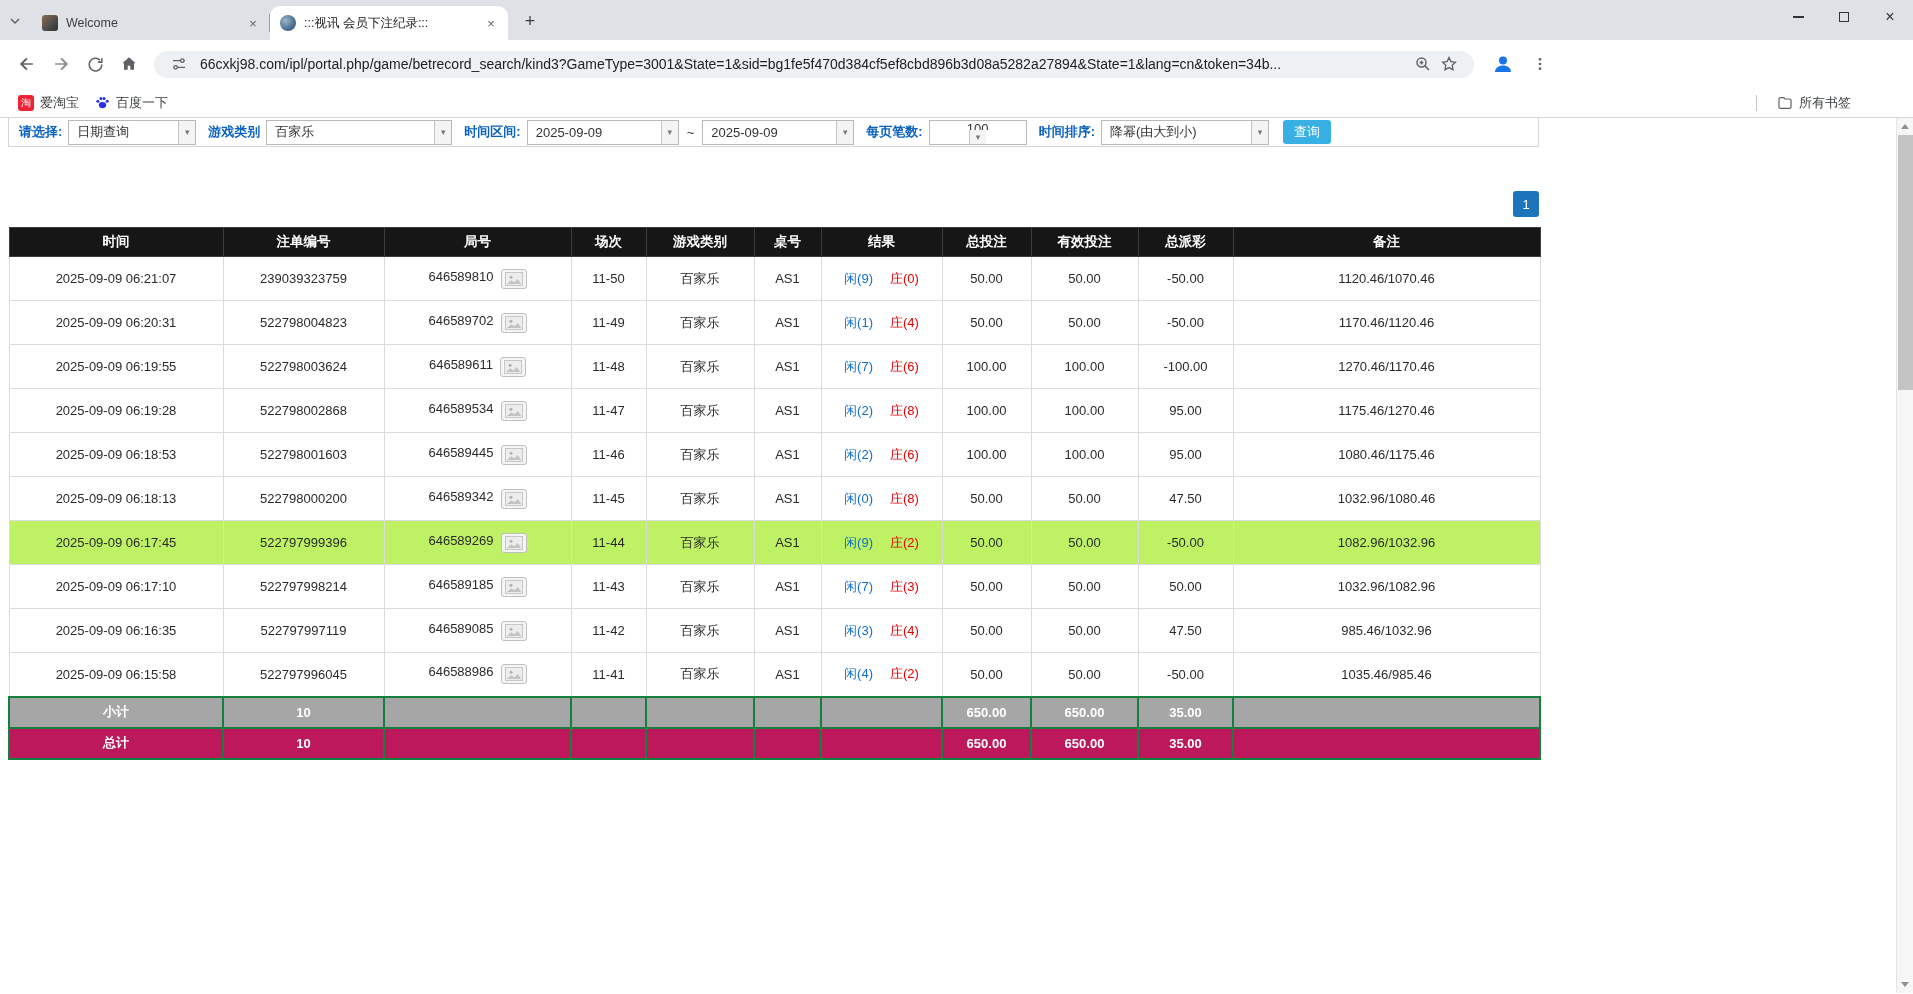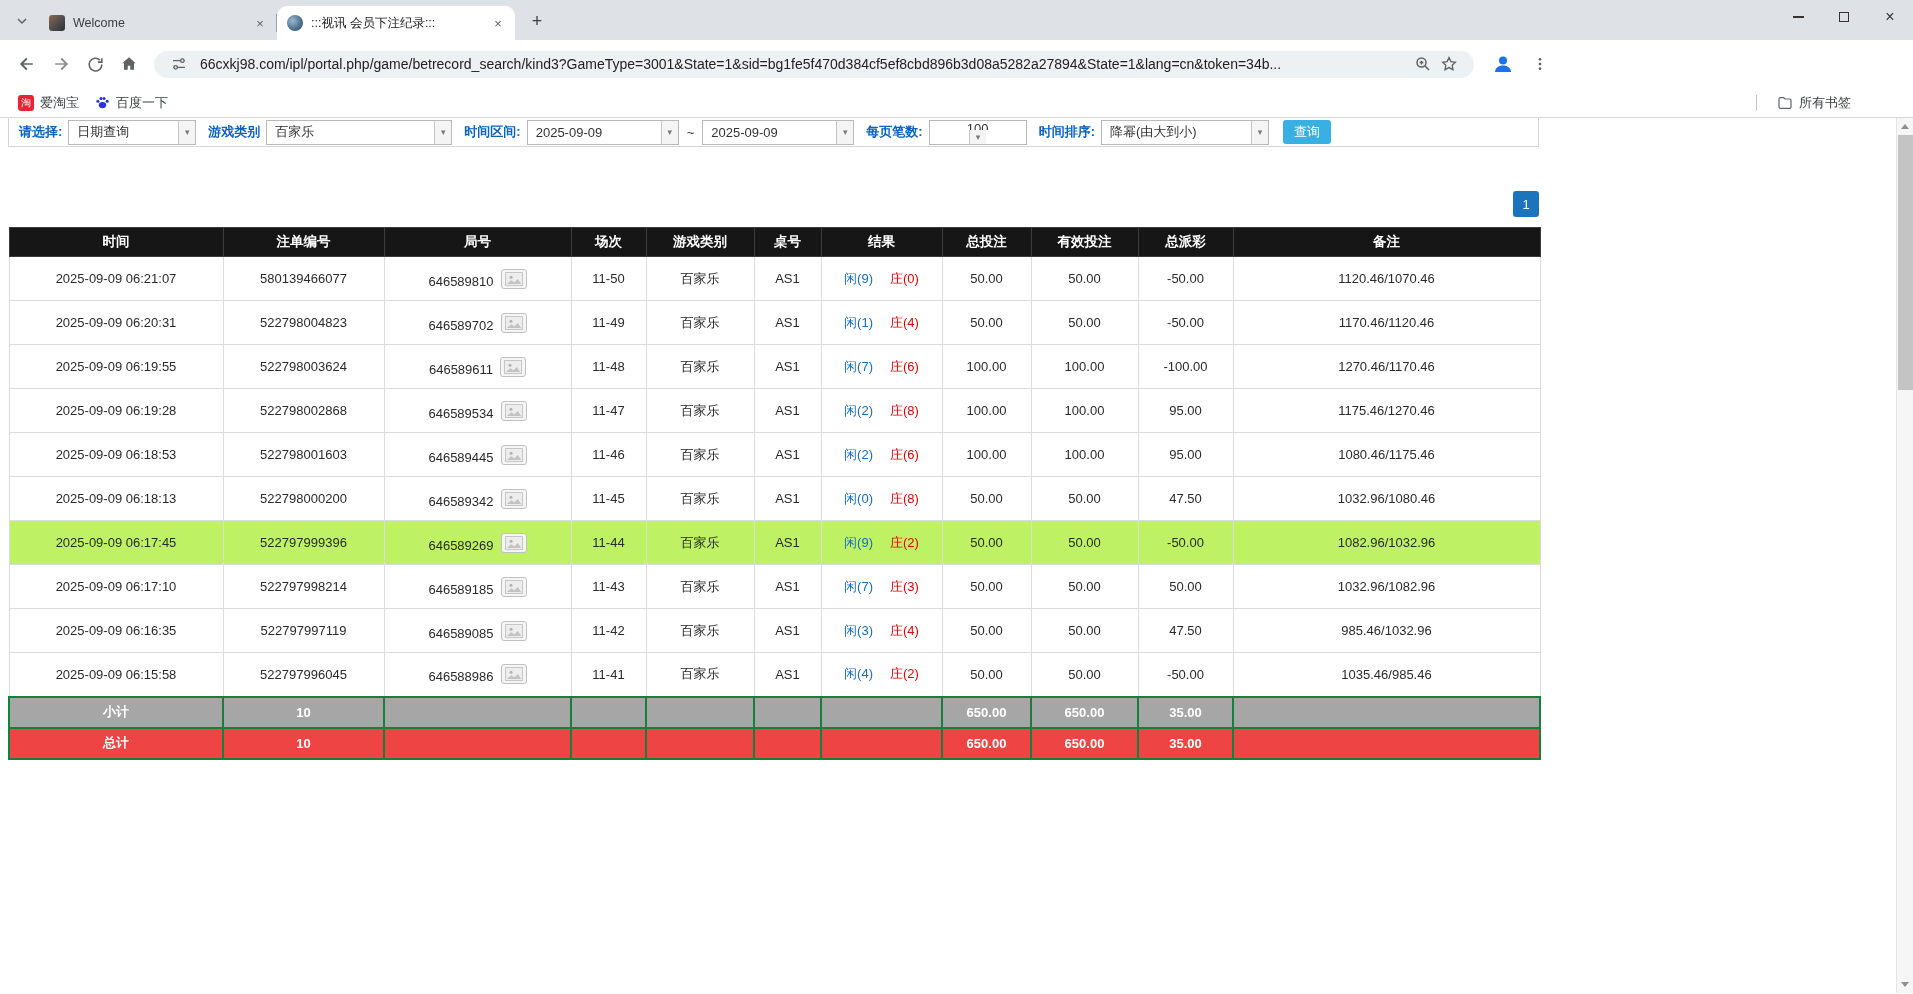--- a/index.html
+++ b/index.html
@@ -1,20 +1,20 @@
 <!DOCTYPE html>
 <html><head>
 <meta charset="utf-8">
 <style>
   * { margin:0; padding:0; box-sizing:border-box; }
   html,body { width:1913px; height:994px; overflow:hidden; }
   body { font-family:"Liberation Sans","DejaVu Sans",sans-serif; background:#fff; position:relative; font-size:13px; }
 
   
-  .tabstrip { height:40px; background:#dee1e6; display:flex; align-items:flex-end; position:relative; padding-left:7px; }
+  .tabstrip { height:40px; background:#dee1e6; display:flex; align-items:flex-end; position:relative; padding-left:0; }
   .tab-search-btn { width:26px; height:26px; margin:0 4px 6px 2px; border-radius:50%; display:flex; align-items:center; justify-content:center; cursor:pointer; }
   .tab { width:238px; height:34px; display:flex; align-items:center; padding:0 8px 0 10px; border-radius:10px 10px 0 0; position:relative; }
   .tab.inactive { color:#3c4043; }
   .tab.inactive::after { content:""; position:absolute; right:0; top:8px; height:18px; width:1px; background:#9aa0a6; }
   .tab.active { background:#fff; color:#202124; }
   .fav { width:16px; height:16px; flex:0 0 16px; margin-right:8px; border-radius:3px; }
   .fav-welcome { background:linear-gradient(135deg,#8a6a4f 0%,#4a4a4a 60%,#2f2f2f 100%); }
   .fav-site { border-radius:50%; background:radial-gradient(circle at 35% 35%, #9db7cc 0%, #4a6f8f 60%, #35506b 100%); }
   .tab-title { flex:1; font-size:12.5px; white-space:nowrap; overflow:hidden; text-overflow:ellipsis; }
   .tab-close { width:18px; height:18px; border-radius:50%; display:flex; align-items:center; justify-content:center; font-size:13px; color:#5f6368; cursor:pointer; }
@@ -60,25 +60,25 @@
   .page-btn { width:26px; height:26px; background:#1c75bc; color:#fff; display:flex; align-items:center; justify-content:center; border-radius:3px; font-size:13px; cursor:pointer; }
 
   table.bet-table { width:1531px; border-collapse:collapse; table-layout:fixed; margin-top:10px; font-size:13px; }
   .bet-table thead th { background:#161616; color:#fff; height:29px; font-weight:bold; font-size:13.5px; border:1px solid #3c3c3c; }
   .bet-table tbody td { height:44px; text-align:center; border:1px solid #dcdcdc; color:#2a2a2a; background:#fff; overflow:hidden; }
   .bet-table tbody tr.highlight td { background:#bef264; }
   .blue { color:#0f6ecd; }
   .neg { color:#e60000; }
   .player { color:#0f6ecd; margin-right:17px; }
   .banker { color:#e60000; }
-  .roundcell { display:flex; align-items:flex-end; justify-content:center; gap:7px; }
+  .roundcell { display:flex; align-items:flex-start; justify-content:center; gap:7px; }
   .imgbtn { display:inline-flex; align-items:center; justify-content:center; border:1px solid #c0c0c0; background:#f5f5f5; border-radius:3px; padding:2px 3px; cursor:pointer; }
   .bet-table tfoot td { height:31px; text-align:center; color:#fff; font-weight:bold; border:2px solid #15803d; }
   .bet-table tfoot tr.sub td { background:#a6a6a6; }
-  .bet-table tfoot tr.grand td { background:#ef4444; }
+  .bet-table tfoot tr.grand td { background:#be185d; }
 
   
   .scrollbar { position:absolute; right:0; top:0; width:17px; height:875px; background:#f6f6f6; border-left:1px solid #e4e4e4; }
   .scroll-arrow { height:17px; display:flex; align-items:center; justify-content:center; cursor:pointer; }
   .tri-up { width:0; height:0; border-left:4px solid transparent; border-right:4px solid transparent; border-bottom:5px solid #8f8f8f; }
   .tri-down { width:0; height:0; border-left:4px solid transparent; border-right:4px solid transparent; border-top:5px solid #8f8f8f; }
   .scroll-thumb { position:absolute; top:17px; left:1px; width:15px; height:255px; background:#c4c4c4; cursor:pointer; }
   .scroll-arrow.bottom { position:absolute; bottom:0; left:0; width:100%; }
 </style>
 </head>
@@ -281,21 +281,21 @@
           <th>总投注</th>
           <th>有效投注</th>
           <th>总派彩</th>
           <th>备注</th>
         </tr>
       </thead>
       <tbody>
 
           <tr>
             <td>2025-09-09 06:21:07</td>
-            <td>580139466077</td>
+            <td>239039323759</td>
             <td>
               <span class="roundcell">
                 <span>646589810</span>
                 <span class="imgbtn">
                   <svg width="18" height="14" viewBox="0 0 24 18">
                     <rect x="0.5" y="0.5" width="23" height="17" fill="#ededed" stroke="#b8b8b8"></rect>
                     <circle cx="8" cy="6.5" r="2" fill="#b0b0b0"></circle>
                     <path d="M2.5 15.5l6-5 4 3 4.5-4.5 4.5 6.5z" fill="#c2c2c2"></path>
                   </svg>
                 </span>

